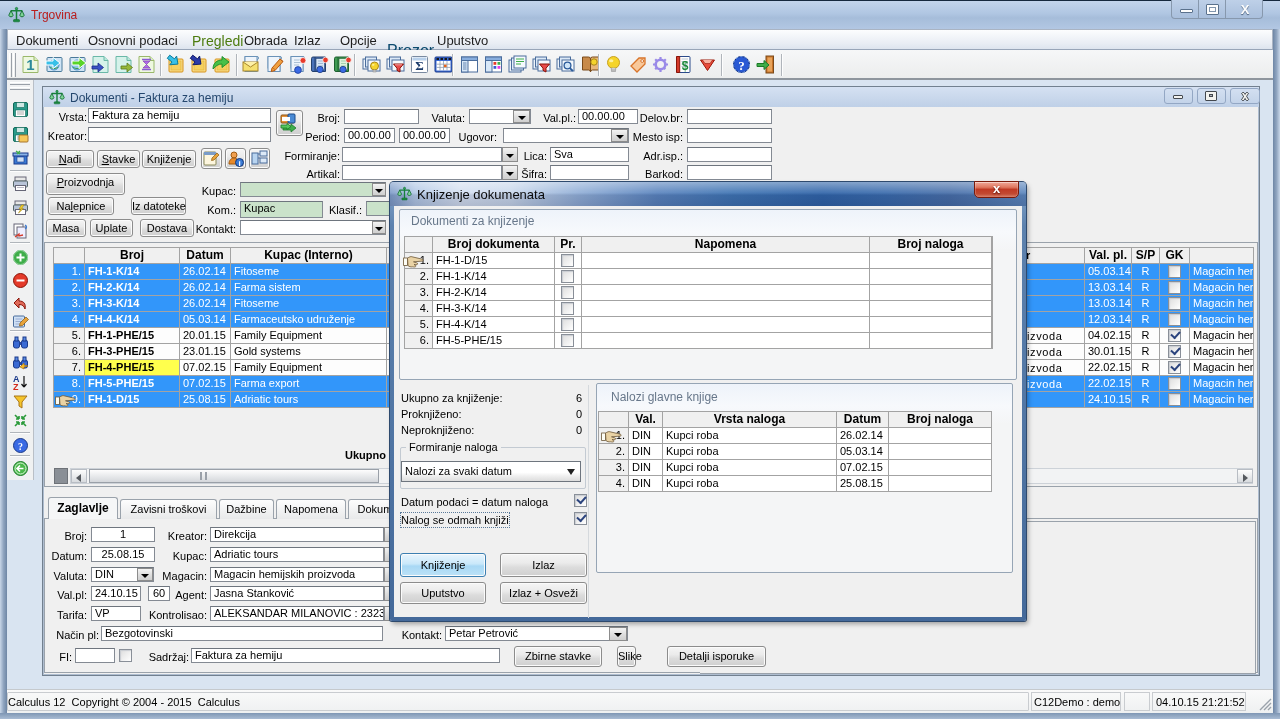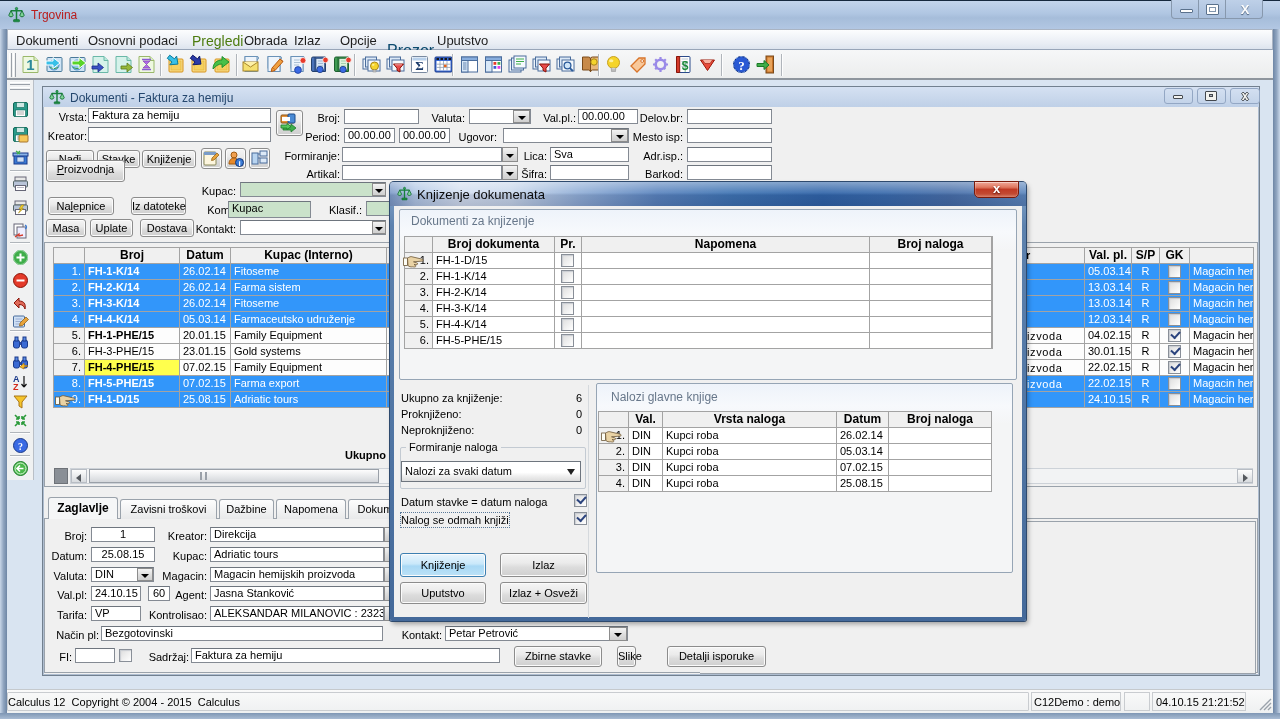--- a/index.html
+++ b/index.html
@@ -445,37 +445,37 @@
   </svg>
 
 <div class="lbl" style="left:275px;top:149px;width:65px;text-align:right">Formiranje:</div>
 <div class="in" style="left:342px;top:147px;width:160px;height:15px"></div>
 <div class="cmbarrow" style="left:502px;top:147px;width:16px;height:15px"></div>
 <div class="lbl" style="left:497px;top:149px;width:50px;text-align:right">Lica:</div>
 <div class="in" style="left:550px;top:147px;width:79px;height:15px">Sva</div>
 <div class="lbl" style="left:623px;top:149px;width:60px;text-align:right">Adr.isp.:</div>
 <div class="in" style="left:687px;top:147px;width:85px;height:15px"></div>
 
-<div class="btn" style="left:46px;top:160px;width:79px;height:22px;line-height:16px"><u>P</u>roizvodnja</div>
+<div class="btn" style="left:46px;top:173px;width:79px;height:22px;line-height:16px"><u>P</u>roizvodnja</div>
 <div class="lbl" style="left:280px;top:167px;width:60px;text-align:right">Artikal:</div>
 <div class="in" style="left:342px;top:165px;width:160px;height:15px"></div>
 <div class="cmbarrow" style="left:502px;top:165px;width:16px;height:15px"></div>
 <div class="lbl" style="left:497px;top:167px;width:50px;text-align:right">Šifra:</div>
 <div class="in" style="left:550px;top:165px;width:79px;height:15px"></div>
 <div class="lbl" style="left:623px;top:167px;width:60px;text-align:right">Barkod:</div>
 <div class="in" style="left:687px;top:165px;width:85px;height:15px"></div>
 
 <div class="lbl" style="left:186px;top:184px;width:50px;text-align:right">Kupac:</div>
 <div class="in grn" style="left:240px;top:182px;width:146px;height:15px"></div>
 <div class="cmbarrow" style="left:372px;top:183px;width:14px;height:13px"></div>
 
 <div class="btn" style="left:48px;top:197px;width:66px;height:18px;line-height:16px">Na<u>l</u>epnice</div>
 <div class="btn" style="left:131px;top:197px;width:55px;height:18px;line-height:16px">Iz datoteke</div>
 <div class="lbl" style="left:186px;top:203px;width:50px;text-align:right">Kom.:</div>
-<div class="in grn" style="left:228px;top:201px;width:83px;height:17px">Kupac</div>
+<div class="in grn" style="left:240px;top:201px;width:83px;height:17px">Kupac</div>
 <div class="lbl" style="left:312px;top:203px;width:50px;text-align:right">Klasif.:</div>
 <div class="in grn" style="left:366px;top:201px;width:24px;height:15px"></div>
 
 <div class="btn" style="left:46px;top:219px;width:40px;height:18px;line-height:16px">Masa</div>
 <div class="btn" style="left:90px;top:219px;width:43px;height:18px;line-height:16px">Uplate</div>
 <div class="btn" style="left:140px;top:219px;width:54px;height:18px;line-height:16px">Dostava</div>
 <div class="lbl" style="left:186px;top:222px;width:50px;text-align:right">Kontakt:</div>
 <div class="in" style="left:240px;top:220px;width:146px;height:15px"></div>
 <div class="cmbarrow" style="left:372px;top:221px;width:14px;height:13px"></div>
 
@@ -536,21 +536,21 @@
 <div class="cell" style="left:180px;top:328px;width:51px;height:16px">20.01.15</div>
 <div class="cell" style="left:231px;top:328px;width:156px;height:16px">Family Equipment</div>
 <div class="cell" style="left:387px;top:328px;width:698px;height:16px"></div>
     <div class="ab" style="left:1027px;top:330px;width:50px;overflow:hidden;font-size:11px;color:#000;letter-spacing:0.6px;z-index:2">izvoda</div>
 <div class="cell" style="left:1085px;top:328px;width:47px;height:16px;text-align:center">04.02.15</div>
 <div class="cell" style="left:1132px;top:328px;width:28px;height:16px;text-align:center">R</div>
 <div class="cell" style="left:1160px;top:328px;width:30px;height:16px"></div>
 <div class="cb ck" style="left:1168px;top:329px"></div>
 <div class="cell" style="left:1190px;top:328px;width:64px;height:16px">Magacin hemij</div>
 <div class="cell" style="left:53px;top:344px;width:32px;height:16px;border-left:1px solid #a3a3a3;background:#f0f0f0;color:#000;text-align:right;">6.</div>
-<div class="cell" style="left:85px;top:344px;width:95px;height:16px;font-weight:normal;">FH-3-PHE/15</div>
+<div class="cell" style="left:85px;top:344px;width:95px;height:16px;font-weight:bold;">FH-3-PHE/15</div>
 <div class="cell" style="left:180px;top:344px;width:51px;height:16px">23.01.15</div>
 <div class="cell" style="left:231px;top:344px;width:156px;height:16px">Gold systems</div>
 <div class="cell" style="left:387px;top:344px;width:698px;height:16px"></div>
     <div class="ab" style="left:1027px;top:346px;width:50px;overflow:hidden;font-size:11px;color:#000;letter-spacing:0.6px;z-index:2">izvoda</div>
 <div class="cell" style="left:1085px;top:344px;width:47px;height:16px;text-align:center">30.01.15</div>
 <div class="cell" style="left:1132px;top:344px;width:28px;height:16px;text-align:center">R</div>
 <div class="cell" style="left:1160px;top:344px;width:30px;height:16px"></div>
 <div class="cb ck" style="left:1168px;top:345px"></div>
 <div class="cell" style="left:1190px;top:344px;width:64px;height:16px">Magacin hemij</div>
 <div class="cell" style="left:53px;top:360px;width:32px;height:16px;border-left:1px solid #a3a3a3;background:#f0f0f0;color:#000;text-align:right;">7.</div>
@@ -736,21 +736,21 @@
 <div class="lbl" style="left:401px;top:407px;z-index:13">Proknjiženo:</div>
 <div class="lbl" style="left:570px;top:407px;z-index:13;width:12px;text-align:right">0</div>
 <div class="lbl" style="left:401px;top:423px;z-index:13">Neproknjiženo:</div>
 <div class="lbl" style="left:570px;top:423px;z-index:13;width:12px;text-align:right">0</div>
 
 <div class="ab" style="left:400px;top:447px;width:186px;height:42px;border:1px solid #c3cad2;border-radius:2px;z-index:12"></div>
 <div class="ab" style="left:406px;top:441px;font-size:11px;color:#000;background:#f0f0f0;padding:0 3px;z-index:13">Formiranje naloga</div>
 <div class="in" style="left:401px;top:461px;width:180px;height:21px;line-height:19px;z-index:13;background:linear-gradient(#fff 55%,#eee 75%,#ddd);border-color:#6e757e">Nalozi za svaki datum</div>
 <div class="ab" style="left:567px;top:469px;width:0;height:0;border:4.5px solid transparent;border-top:6px solid #222;border-bottom:none;z-index:14"></div>
 
-<div class="lbl" style="left:401px;top:495px;z-index:13">Datum stavke = datum naloga</div>
+<div class="lbl" style="left:401px;top:495px;z-index:13">Datum podaci = datum naloga</div>
 <div class="cb ck" style="left:574px;top:494px;z-index:13"></div>
 <div class="lbl" style="left:401px;top:513px;z-index:13;outline:1px dotted #5a7a9a">Nalog se odmah knjiži</div>
 <div class="cb ck" style="left:574px;top:512px;z-index:13"></div>
 
 <div class="btn" style="left:400px;top:553px;width:86px;height:24px;line-height:22px;z-index:13;background:linear-gradient(#e9f5fd,#c9e8fa 45%,#a8d8f5 55%,#bce2f7);border-color:#3c7fb1">Knjiženje</div>
 <div class="btn" style="left:500px;top:553px;width:87px;height:24px;line-height:22px;z-index:13">Izlaz</div>
 <div class="btn" style="left:400px;top:582px;width:86px;height:22px;line-height:20px;z-index:13">Uputstvo</div>
 <div class="btn" style="left:500px;top:582px;width:87px;height:22px;line-height:20px;z-index:13">Izlaz + Osveži</div>
 
 <div class="gb" style="left:596px;top:383px;width:417px;height:190px;z-index:12"></div>

